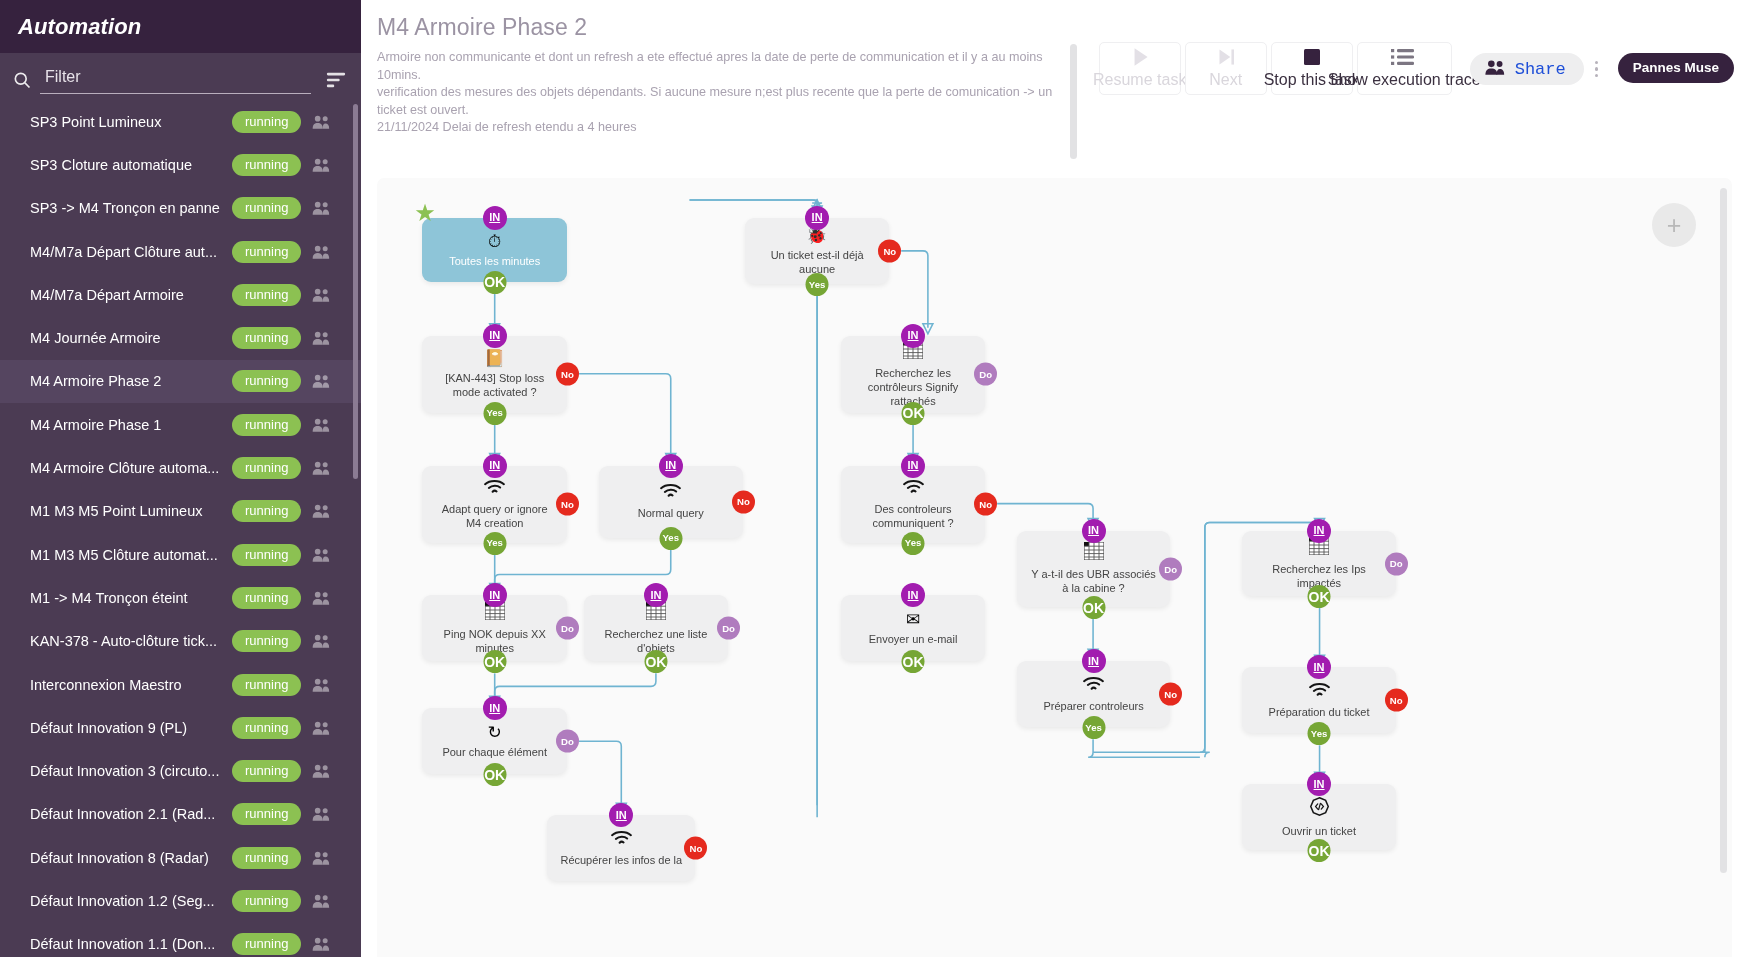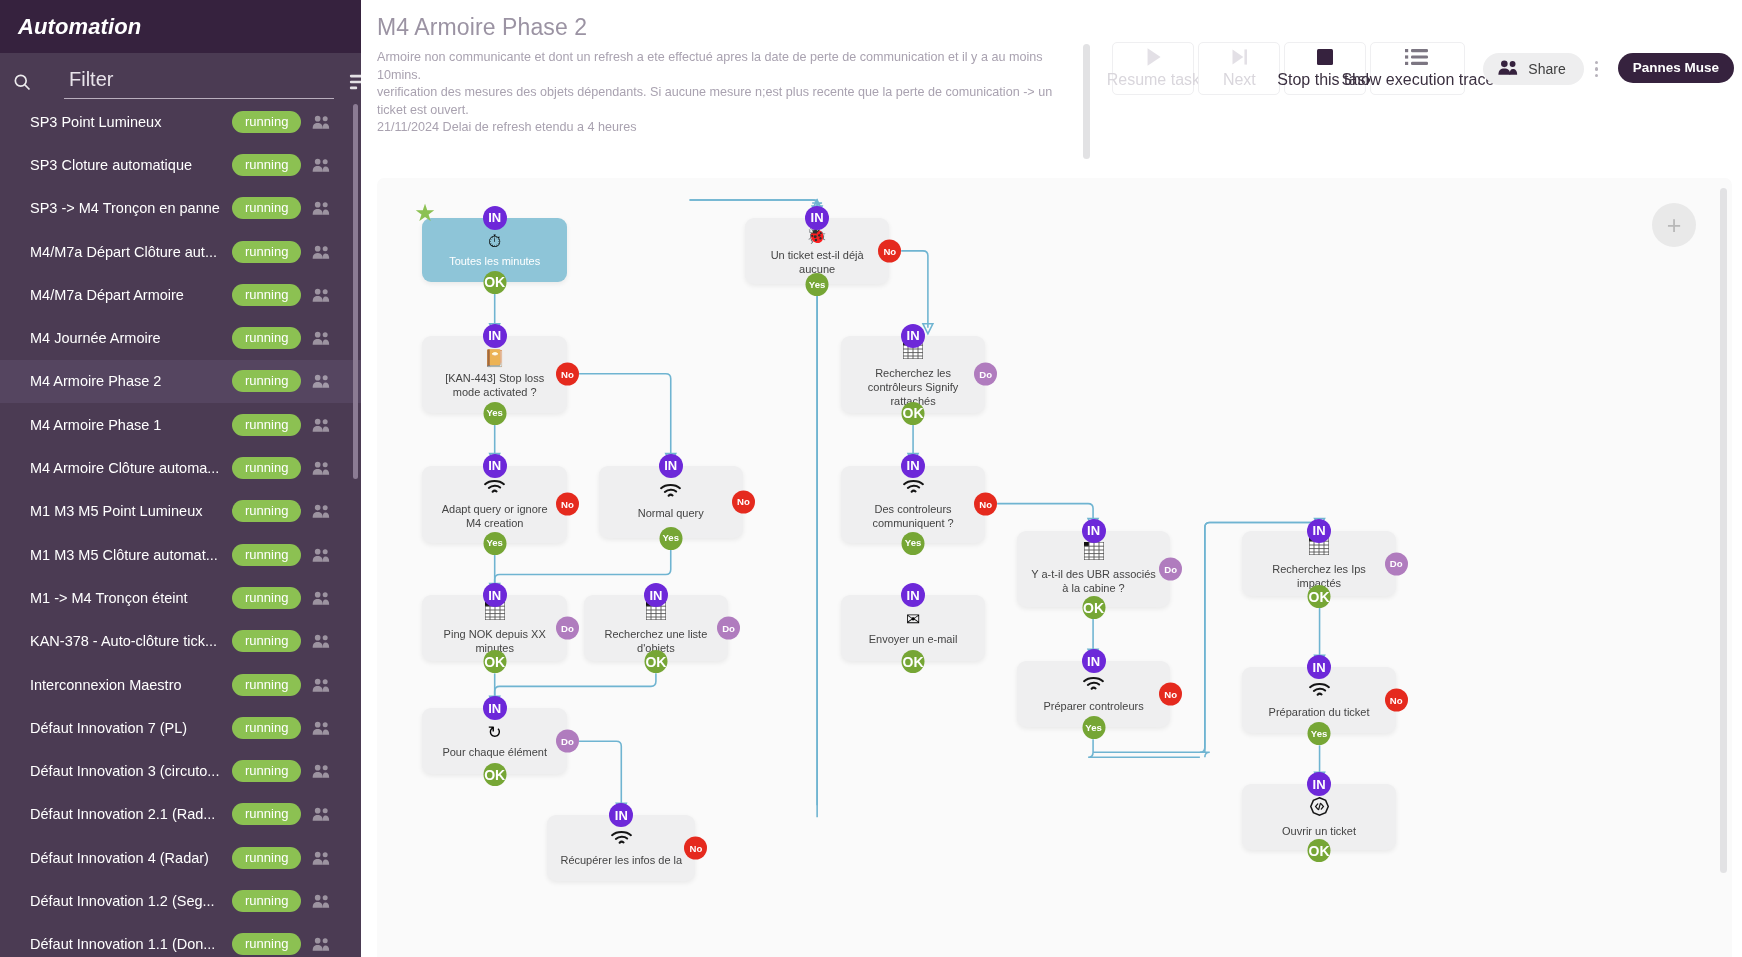--- a/index.html
+++ b/index.html
@@ -36,24 +36,23 @@
     display: flex; align-items: center;
     padding: 12px 14px 4px 12px;
     gap: 8px;
   }
   .search-icon { width: 20px; height: 20px; flex: 0 0 20px; opacity: .9; }
   #filter-field {
     flex: 1 1 auto;
     border: none; outline: none; background: transparent;
     border-bottom: 1.5px solid #b9aebd;
     color: #ffffff;
-    font-size: 20px;
+    font-size: 16px;
     font-family: "Liberation Sans", sans-serif;
     padding: 3px 0 7px 5px;
-    margin-left: 24px;
   }
   #filter-field::placeholder { color: #e8e3ea; opacity: 1; }
   .sort-icon { width: 22px; height: 20px; flex: 0 0 22px; margin-left: 6px; opacity: .85; }
 
   #auto-list {
     position: absolute;
     top: 100px; left: 0; right: 0; bottom: 0;
     overflow: hidden;
   }
   .auto-item {
@@ -151,21 +150,21 @@
     height: 32px;
     background: #eeeeef;
     border-radius: 17px;
     display: flex; align-items: center;
     gap: 9px;
     padding: 0 18px 0 14px;
     margin-left: 14px;
     margin-top: 11px;
     cursor: pointer;
   }
-  #share-label { font-size: 14px; color: #404040; }
+  #share-label { font-size: 17px; color: #1d4ed8; font-family: Liberation Mono, monospace; }
   #kebab {
     width: 26px; margin-top: 11px; height: 32px;
     display: flex; flex-direction: column; align-items: center; justify-content: center;
     gap: 3px; cursor: pointer;
   }
   #kebab i { width: 3.5px; height: 3.5px; border-radius: 50%; background: #b7b2bb; display: block; }
   #muse-badge {
     background: #36223e;
     color: #ffffff;
     font-size: 13.5px;
@@ -224,21 +223,21 @@
   .port {
     position: absolute;
     border-radius: 50%;
     color: #ffffff;
     font-size: 14px;
     font-weight: bold;
     display: flex; align-items: center; justify-content: center;
     line-height: 1;
     z-index: 5;
   }
-  .port.in { width: 24px; height: 24px; background: #6d28d9; font-size: 13px; }
+  .port.in { width: 24px; height: 24px; background: #a21caf; font-size: 11px; text-decoration: underline; }
   .port.ok { width: 23px; height: 23px; background: #76a635; }
   .port.yes { width: 23px; height: 23px; background: #76a635; font-size: 9.6px; }
   .port.no { width: 23px; height: 23px; background: #e52a1e; font-size: 9.6px; }
   .port.do { width: 23px; height: 23px; background: #b07cbe; font-size: 9.6px; }
 
   .star {
     position: absolute;
     color: #8cc152; font-size: 24px; line-height: 1;
     z-index: 6;
   }
@@ -407,21 +406,21 @@
           <span class="auto-name">Interconnexion Maestro</span>
           <span class="badge-running">running</span>
           <span class="people-icon"><svg width="20" height="16" viewBox="0 0 24 18">
               <circle cx="8" cy="5" r="3.4" fill="#ffffff"></circle>
               <circle cx="17" cy="5.2" r="3" fill="#ffffff"></circle>
               <path d="M2 17 C2 12.2 4.4 10.2 8 10.2 C11.6 10.2 14 12.2 14 17 Z" fill="#ffffff"></path>
               <path d="M13.8 17 C13.9 12.8 15.2 10.8 17.3 10.8 C20 10.8 21.8 12.6 21.8 17 Z" fill="#ffffff"></path>
             </svg></span>
         </div>
         <div class="auto-item">
-          <span class="auto-name">Défaut Innovation 7 (PL)</span>
+          <span class="auto-name">Défaut Innovation 9 (PL)</span>
           <span class="badge-running">running</span>
           <span class="people-icon"><svg width="20" height="16" viewBox="0 0 24 18">
               <circle cx="8" cy="5" r="3.4" fill="#ffffff"></circle>
               <circle cx="17" cy="5.2" r="3" fill="#ffffff"></circle>
               <path d="M2 17 C2 12.2 4.4 10.2 8 10.2 C11.6 10.2 14 12.2 14 17 Z" fill="#ffffff"></path>
               <path d="M13.8 17 C13.9 12.8 15.2 10.8 17.3 10.8 C20 10.8 21.8 12.6 21.8 17 Z" fill="#ffffff"></path>
             </svg></span>
         </div>
         <div class="auto-item">
           <span class="auto-name">Défaut Innovation 3 (circuto...</span>
@@ -437,21 +436,21 @@
           <span class="auto-name">Défaut Innovation 2.1 (Rad...</span>
           <span class="badge-running">running</span>
           <span class="people-icon"><svg width="20" height="16" viewBox="0 0 24 18">
               <circle cx="8" cy="5" r="3.4" fill="#ffffff"></circle>
               <circle cx="17" cy="5.2" r="3" fill="#ffffff"></circle>
               <path d="M2 17 C2 12.2 4.4 10.2 8 10.2 C11.6 10.2 14 12.2 14 17 Z" fill="#ffffff"></path>
               <path d="M13.8 17 C13.9 12.8 15.2 10.8 17.3 10.8 C20 10.8 21.8 12.6 21.8 17 Z" fill="#ffffff"></path>
             </svg></span>
         </div>
         <div class="auto-item">
-          <span class="auto-name">Défaut Innovation 4 (Radar)</span>
+          <span class="auto-name">Défaut Innovation 8 (Radar)</span>
           <span class="badge-running">running</span>
           <span class="people-icon"><svg width="20" height="16" viewBox="0 0 24 18">
               <circle cx="8" cy="5" r="3.4" fill="#ffffff"></circle>
               <circle cx="17" cy="5.2" r="3" fill="#ffffff"></circle>
               <path d="M2 17 C2 12.2 4.4 10.2 8 10.2 C11.6 10.2 14 12.2 14 17 Z" fill="#ffffff"></path>
               <path d="M13.8 17 C13.9 12.8 15.2 10.8 17.3 10.8 C20 10.8 21.8 12.6 21.8 17 Z" fill="#ffffff"></path>
             </svg></span>
         </div>
         <div class="auto-item">
           <span class="auto-name">Défaut Innovation 1.2 (Seg...</span>

